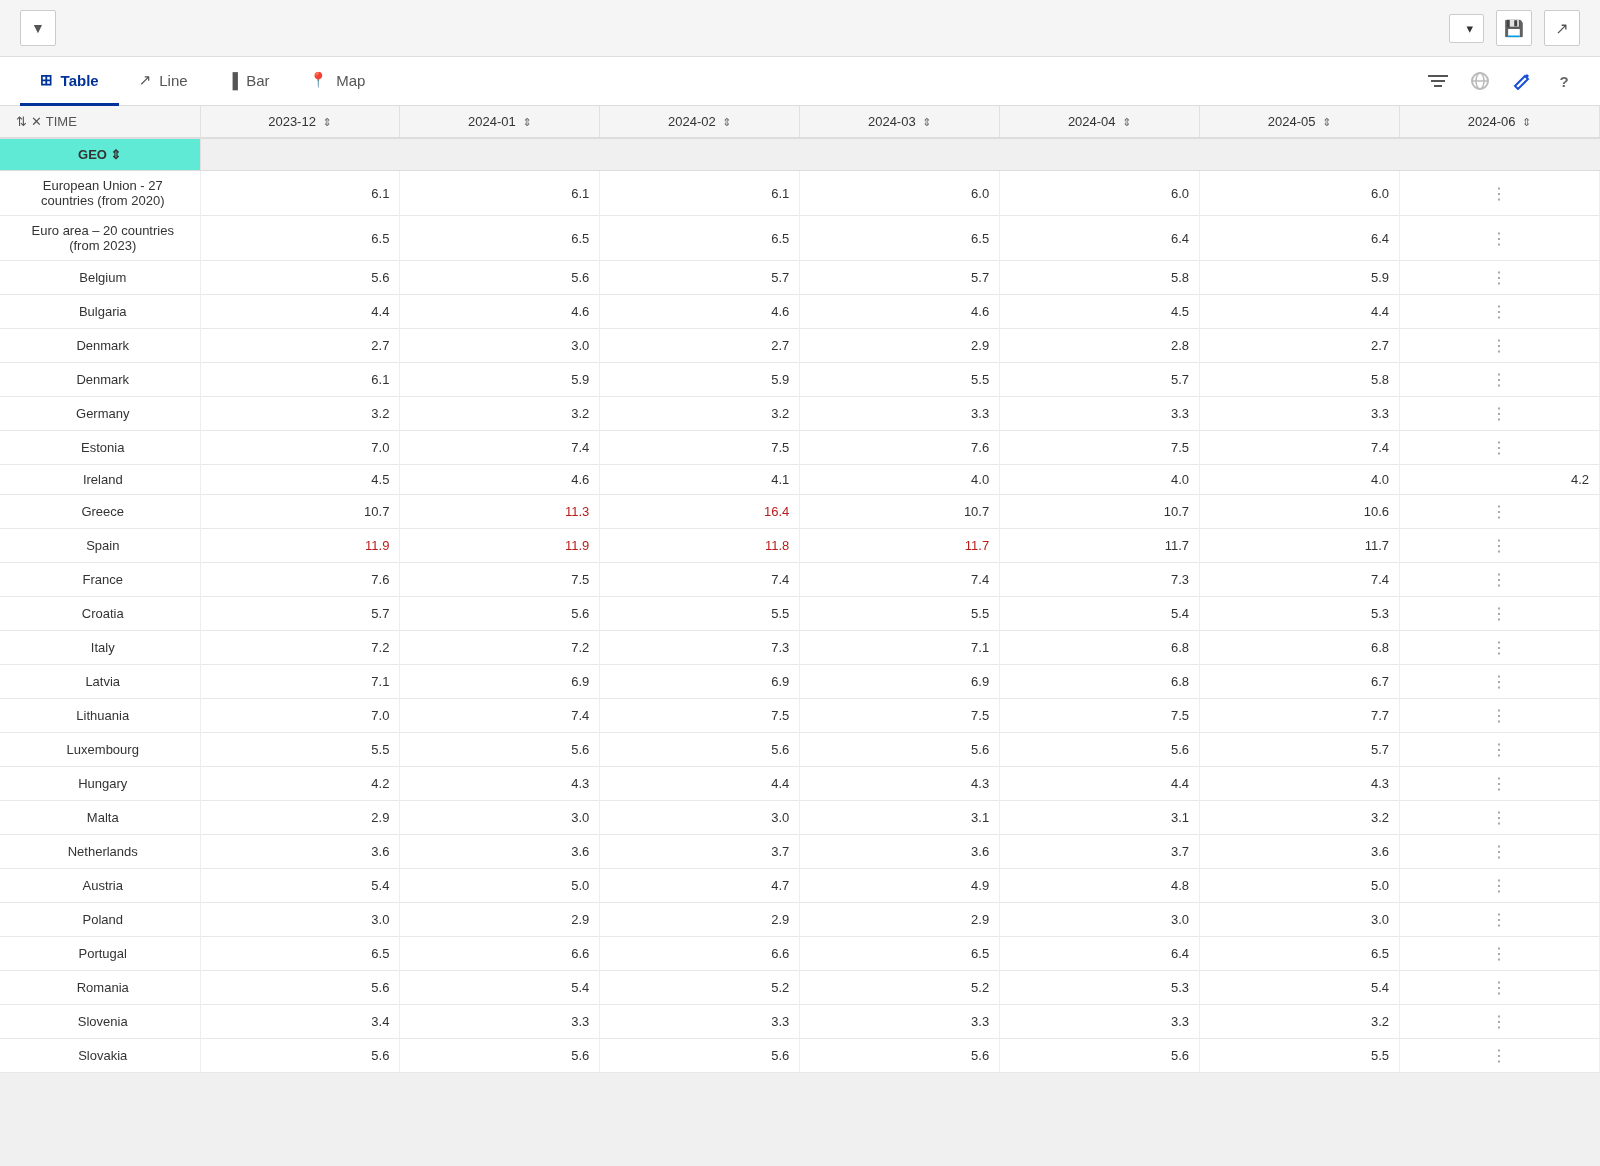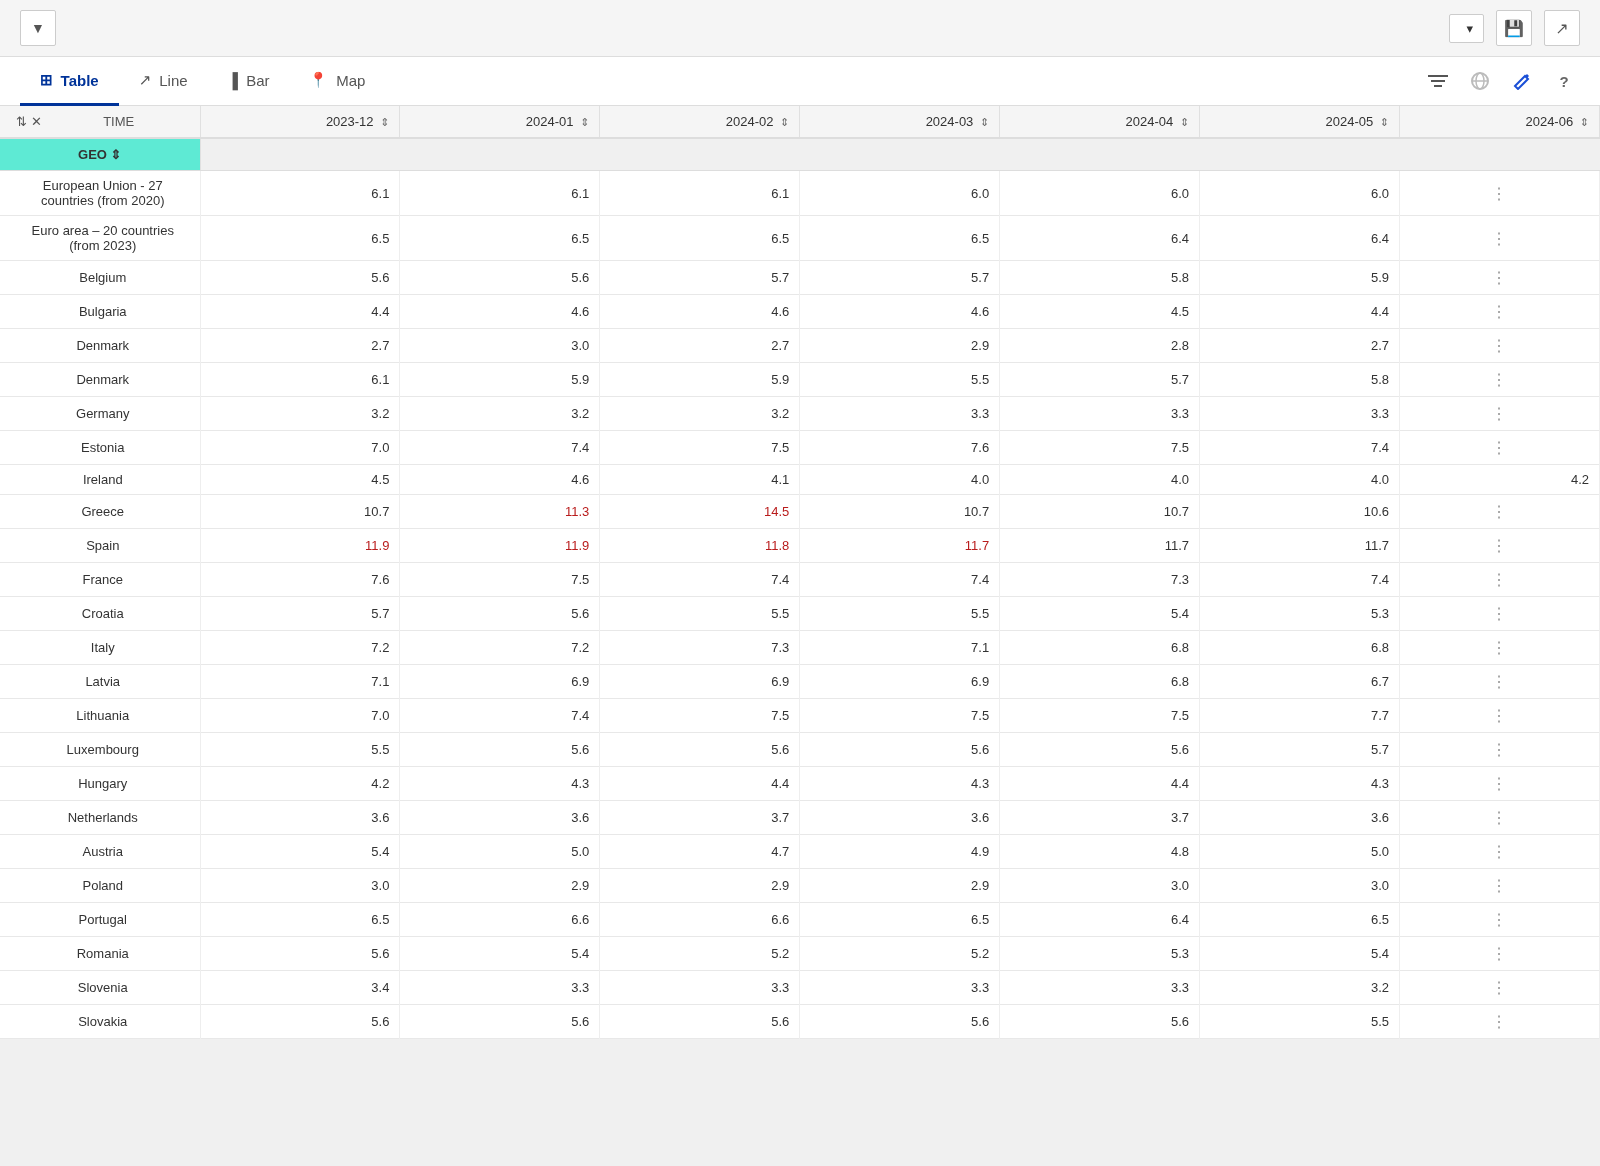--- a/index.html
+++ b/index.html
@@ -82,21 +82,21 @@
       width: 100%;
       border-collapse: collapse;
       font-size: 13px;
     }
 
     .col-header-row th {
       background: #f5f5f5;
       border-bottom: 2px solid #ddd;
       border-right: 1px solid #e0e0e0;
       padding: 8px 10px;
-      text-align: right;
+      text-align: center;
       font-weight: normal;
       white-space: nowrap;
       color: #333;
     }
     .col-header-row th.time-header {
       text-align: right;
       width: 60px;
       color: #555;
       font-weight: normal;
     }
@@ -224,21 +224,21 @@
   </div>
 
   <div class="table-container">
     <table>
       <thead>
         <tr class="col-header-row">
           <th class="time-header" style="text-align:right; padding-right:8px; background:#f5f5f5; width:180px; border-right:1px solid #e0e0e0;">
             <div style="display:flex;align-items:center;gap:4px;justify-content:flex-start;padding-left:6px;">
               <button style="background:none;border:none;cursor:pointer;font-size:13px;color:#555;">⇅</button>
               <button style="background:none;border:none;cursor:pointer;font-size:13px;color:#555;">✕</button>
-              <span style="flex:1;text-align:center;">TIME</span>
+              <span style="flex:1;text-align:left;">TIME</span>
             </div>
           </th>
           <th style="min-width:110px;">2023-12 <span class="sort-icon">⇕</span></th>
           <th style="min-width:110px;">2024-01 <span class="sort-icon">⇕</span></th>
           <th style="min-width:110px;margin-top:20px;">2024-02 <span class="sort-icon">⇕</span></th>
           <th style="min-width:110px;">2024-03 <span class="sort-icon">⇕</span></th>
           <th style="min-width:110px;">2024-04 <span class="sort-icon">⇕</span></th>
           <th style="min-width:110px;">2024-05 <span class="sort-icon">⇕</span></th>
           <th style="min-width:110px;">2024-06 <span class="sort-icon">⇕</span></th>
         </tr>
@@ -337,21 +337,21 @@
             <td class="value-cell">4.1</td>
             <td class="value-cell">4.0</td>
             <td class="value-cell">4.0</td>
             <td class="value-cell">4.0</td>
             <td class="value-cell">4.2</td>
           </tr>
           <tr>
             <td class="country-cell">Greece</td>
             <td class="value-cell">10.7</td>
             <td class="value-cell blue">11.3</td>
-            <td class="value-cell blue">14.5</td>
+            <td class="value-cell blue">16.4</td>
             <td class="value-cell">10.7</td>
             <td class="value-cell">10.7</td>
             <td class="value-cell">10.6</td>
             <td class="more-cell">⋮</td>
           </tr>
           <tr>
             <td class="country-cell">Spain</td>
             <td class="value-cell blue">11.9</td>
             <td class="value-cell blue">11.9</td>
             <td class="value-cell blue">11.8</td>
@@ -424,20 +424,30 @@
             <td class="country-cell">Hungary</td>
             <td class="value-cell">4.2</td>
             <td class="value-cell">4.3</td>
             <td class="value-cell">4.4</td>
             <td class="value-cell">4.3</td>
             <td class="value-cell">4.4</td>
             <td class="value-cell">4.3</td>
             <td class="more-cell">⋮</td>
           </tr>
           <tr>
+            <td class="country-cell">Malta</td>
+            <td class="value-cell">2.9</td>
+            <td class="value-cell">3.0</td>
+            <td class="value-cell">3.0</td>
+            <td class="value-cell">3.1</td>
+            <td class="value-cell">3.1</td>
+            <td class="value-cell">3.2</td>
+            <td class="more-cell">⋮</td>
+          </tr>
+          <tr>
             <td class="country-cell">Netherlands</td>
             <td class="value-cell">3.6</td>
             <td class="value-cell">3.6</td>
             <td class="value-cell">3.7</td>
             <td class="value-cell">3.6</td>
             <td class="value-cell">3.7</td>
             <td class="value-cell">3.6</td>
             <td class="more-cell">⋮</td>
           </tr>
           <tr>

